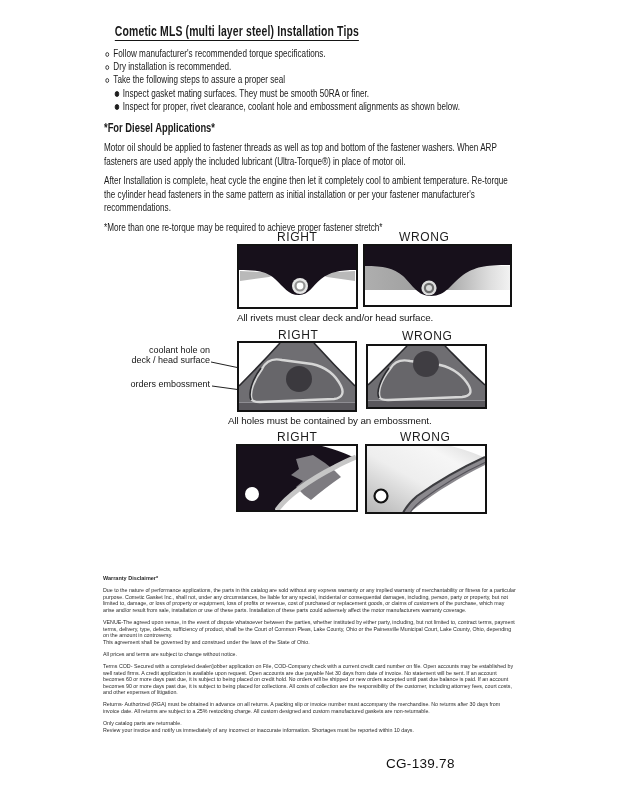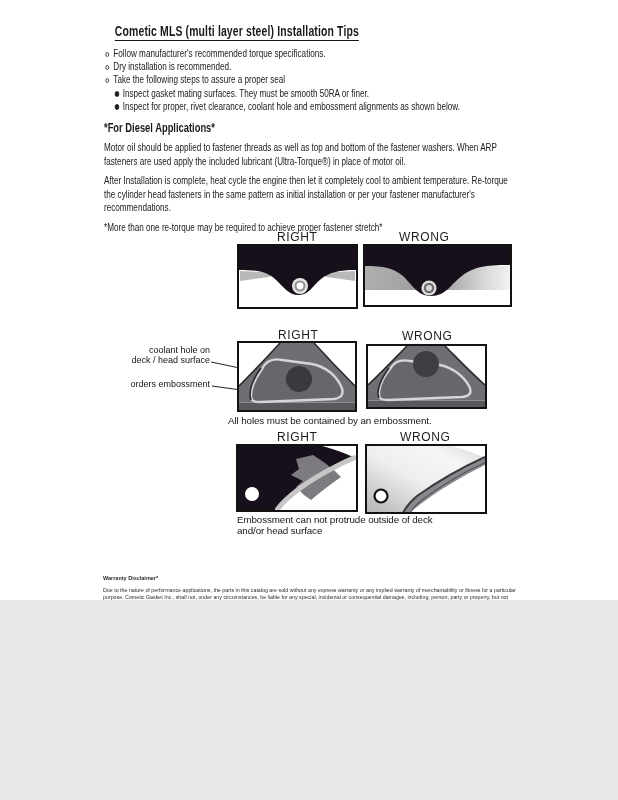--- a/index.html
+++ b/index.html
@@ -1,17 +1,17 @@
 <!DOCTYPE html>
 <html><head>
 <meta charset="utf-8">
 <style>
   html,body{margin:0;padding:0;background:#e8e8e8;}
   .page{
-    position:relative;width:618px;height:600px;background:#ffffff;
+    position:relative;width:618px;height:800px;background:#ffffff;
     font-family:"Liberation Sans",sans-serif;color:#1a1a1a;overflow:hidden;
     margin:0 auto;
   }
   .abs{position:absolute;}
   
   .top-text{left:104px;top:22px;width:582px;transform:scaleX(0.72);transform-origin:0 0;}
   .title{display:inline-block;margin-left:15px;font-size:14.5px;font-weight:bold;
          letter-spacing:.2px;border-bottom:1.8px solid #151515;padding-bottom:1px;}
   .bullets{margin-top:6px;}
   .b-item{position:relative;padding-left:13px;font-size:11.3px;line-height:13.2px;}
@@ -95,20 +95,21 @@
     <rect x="2" y="2" width="145" height="59" fill="#ffffff"></rect>
     <rect x="2" y="22" width="145" height="24" fill="url(#g1)"></rect>
     <rect x="2" y="46" width="145" height="15" fill="#ffffff"></rect>
     <path d="M2,2 H147 V21 C121,21 112,23 100,31 C88,40 83,52 68,52 C55,52 50,42 40,32 C30,24 21,22 2,22 Z" fill="#17101b"></path>
     <circle cx="66" cy="44" r="7.6" fill="#dcdcdc"></circle>
     <circle cx="66" cy="44" r="5.2" fill="#6d6d6d"></circle>
     <circle cx="66" cy="44" r="3" fill="#d8d8d8"></circle>
     <rect x="1" y="1" width="147" height="61" fill="none" stroke="#121212" stroke-width="2"></rect>
   </svg>
 
+  <div class="abs caption" style="left:237px;top:312px;">All rivets must clear deck and/or head surface.</div>
 
   <div class="abs dlabel" style="left:278px;top:328px;">RIGHT</div>
   <div class="abs dlabel" style="left:402px;top:329px;">WRONG</div>
 
   <div class="abs side-label" style="left:108px;top:345px;">
     <div>coolant hole on</div>
     <div>deck / head surface</div>
   </div>
   <div class="abs side-label" style="left:108px;top:379px;">orders embossment</div>
 
@@ -170,24 +171,20 @@
     </defs>
     <rect x="2" y="2" width="118" height="66" fill="#ffffff"></rect>
     <path d="M2,2 L86,2 C101,6 112,10 120,14 L120,17 C94,29 68,44 48,60 C44,63 42,66 41,68 L2,68 Z" fill="url(#g2)"></path>
     <path d="M120,14 L120,21 C96,33 72,47 53,62 C49,65 46,67 45,69 L37,69 C40,64 44,59 50,54 C72,38 96,25 120,14 Z" fill="#8b898e"></path>
     <path d="M38,69 C41,63 46,57 52,52 C73,37 96,24 120,13" stroke="#3c3c40" stroke-width="2" fill="none"></path>
     <path d="M45,69 C48,64 52,60 57,56 C77,41 99,28 121,18" stroke="#55535a" stroke-width="1.2" fill="none"></path>
     <circle cx="16" cy="52" r="6.5" fill="#ffffff" stroke="#121212" stroke-width="2.2"></circle>
     <rect x="1" y="1" width="120" height="68" fill="none" stroke="#121212" stroke-width="2"></rect>
   </svg>
 
-  <div class="abs caption" style="left:237px;top:515px;width:230px;line-height:10.5px;">
-    <div>Embossment can not protrude outside of deck</div>
-    <div>and/or head surface</div>
-  </div>
 
   <div class="abs warranty">
     <div class="wh">Warranty Disclaimer*</div>
     <div class="wp">Due to the nature of performance applications, the parts in this catalog are sold without any express warranty or any implied warranty of merchantability or fitness for a particular purpose.  Cometic Gasket Inc., shall not, under any circumstances, be liable for any special, incidental or consequential damages, including, person, party or property, but not limited to, damage, or loss of property or equipment, loss of profits or revenue, cost of purchased or replacement goods, or claims of customers of the purchase, which may arise and/or result from sale, installation or use of these parts.  Installation of these parts could adversely affect the motor manufacturers warranty coverage.</div>
     <div class="wp">
       <div>VENUE-The agreed upon venue, in the event of dispute whatsoever between the parties, whether instituted by either party, including, but not limited to, contract terms, payment terms, delivery, type, defects, sufficiency of product, shall be the Court of Common Pleas, Lake County, Ohio or the Painesville Municipal Court, Lake County, Ohio, depending on the amount in controversy.</div>
       <div>This agreement shall be governed by and construed under the laws of the State of Ohio.</div>
     </div>
     <div class="wp">All prices and terms are subject to change without notice.</div>
     <div class="wp">Terms COD- Secured with a completed dealer/jobber application on File, COD-Company check with a current credit card number on file.  Open accounts may be established by well rated firms.  A credit application is available upon request.  Open accounts are due payable Net 30 days from date of invoice.  No statement will be sent.  If an account becomes 60 or more days past due, it is subject to being placed on credit hold.  No orders will be shipped or new orders accepted until past due balance is paid.  If an account becomes 90 or more days past due, it is subject to being placed for collections.  All costs of collection are the responsibility of the customer, including attorney fees, court costs, and other expenses of litigation.</div>

